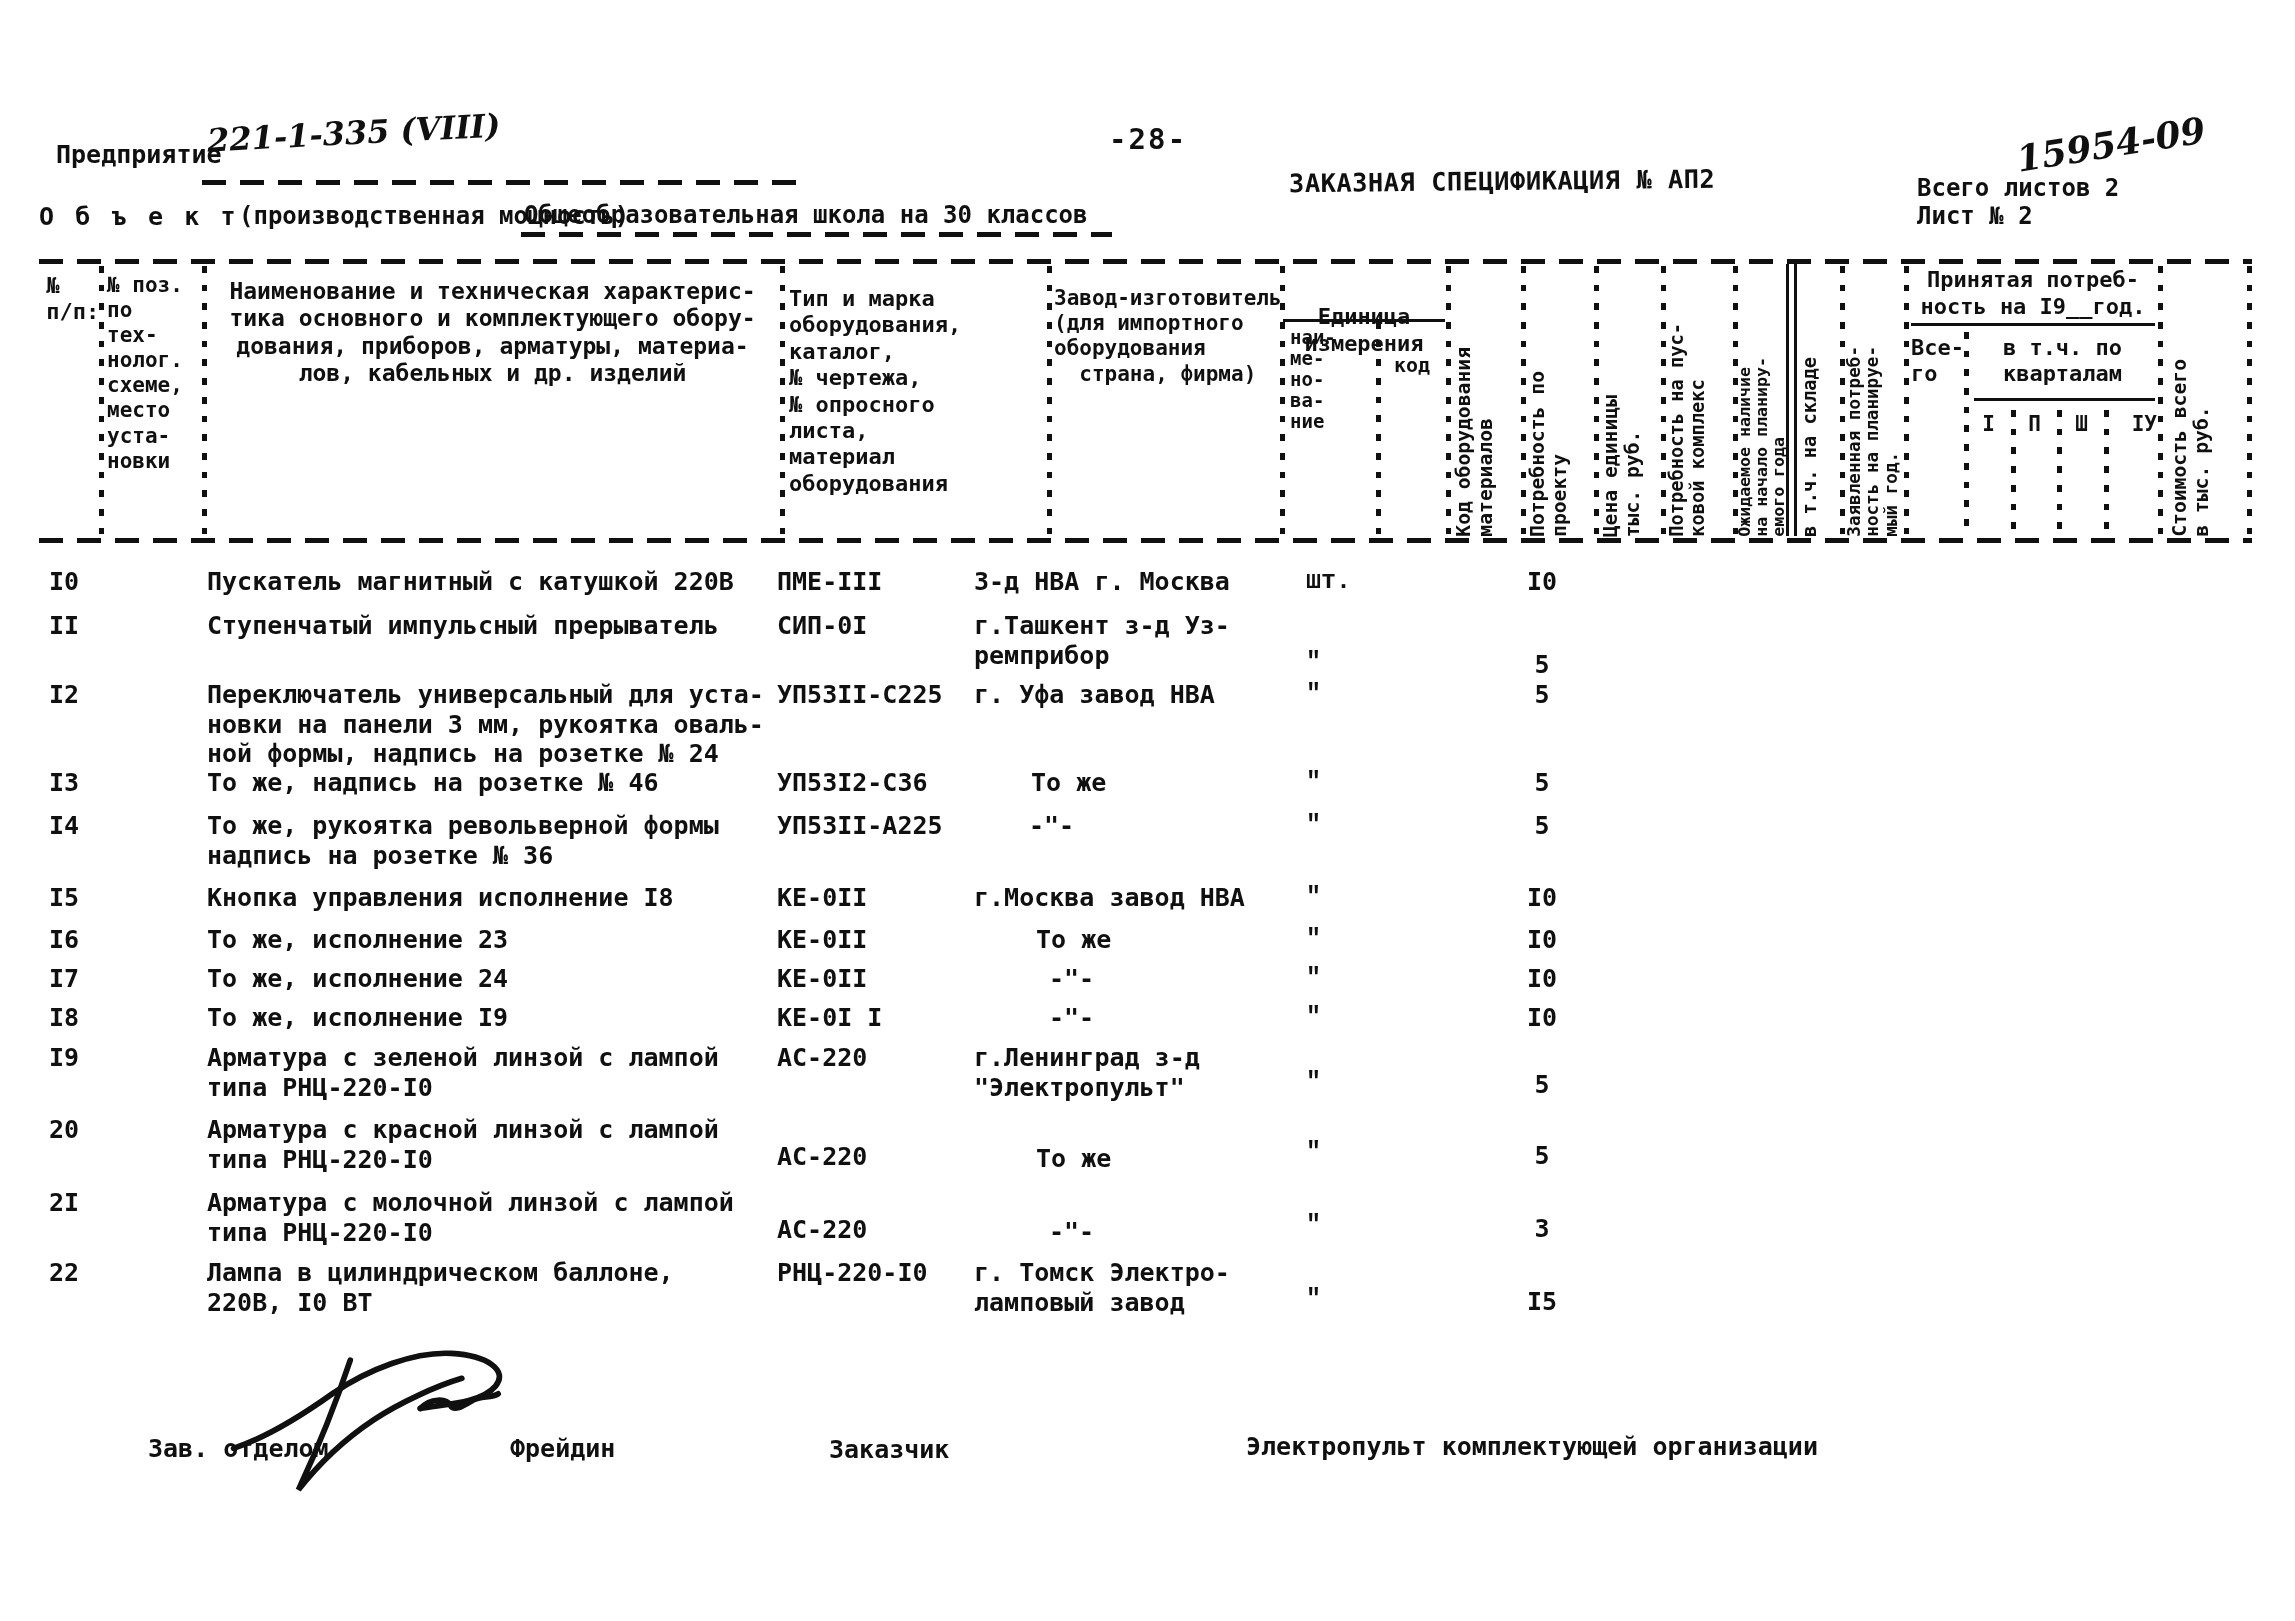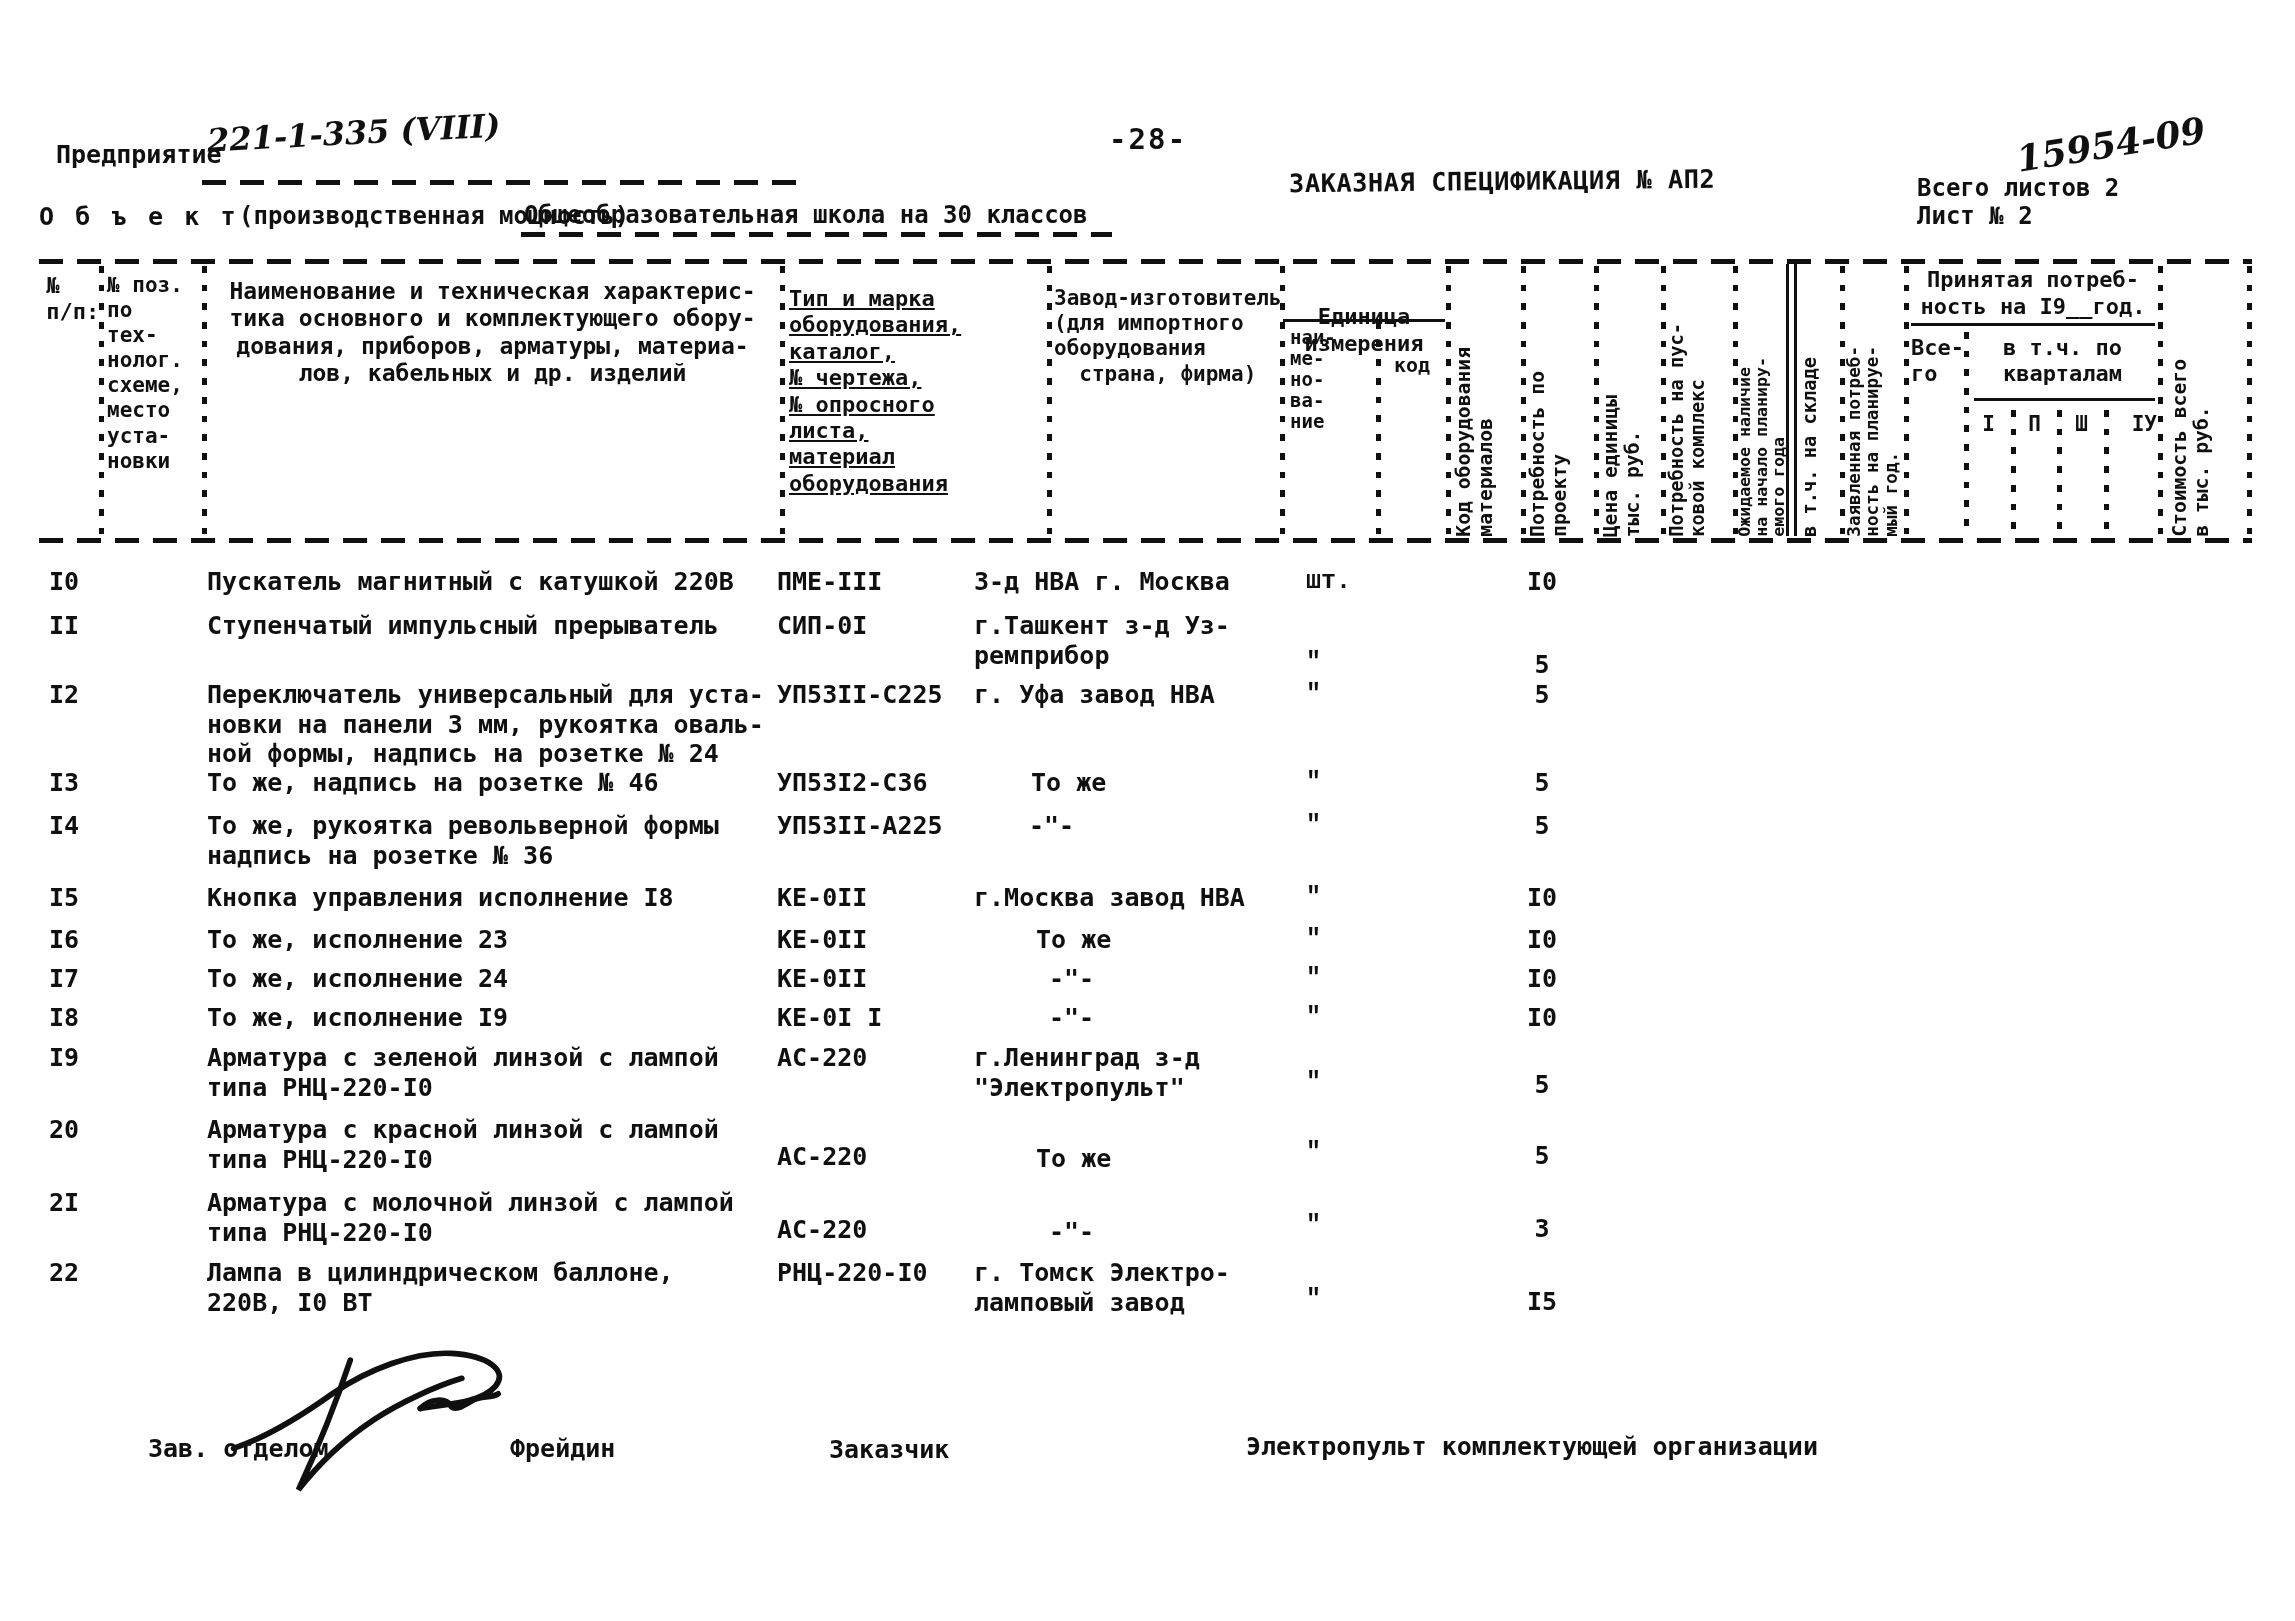--- a/index.html
+++ b/index.html
@@ -94,21 +94,21 @@
 тех-
 нолог.
 схеме,
 место
 уста-
 новки</div>
     <div class="hcell" style="left:171px;top:18.7px;width:565px;font-size:23px;text-align:center;">Наименование и техническая характерис-
 тика основного и комплектующего обору-
 дования, приборов, арматуры, материа-
 лов, кабельных и др. изделий</div>
-    <div class="hcell" style="left:750px;top:27px;font-size:22px;text-decoration:underline;">Тип и марка
+    <div class="hcell" style="left:750px;top:27px;font-size:22px;">Тип и марка
 оборудования,
 каталог,
 № чертежа,
 № опросного
 листа,
 материал
 оборудования</div>
     <div class="hcell" style="left:1015px;top:27px;font-size:21px;">Завод-изготовитель
 (для импортного
 оборудования

